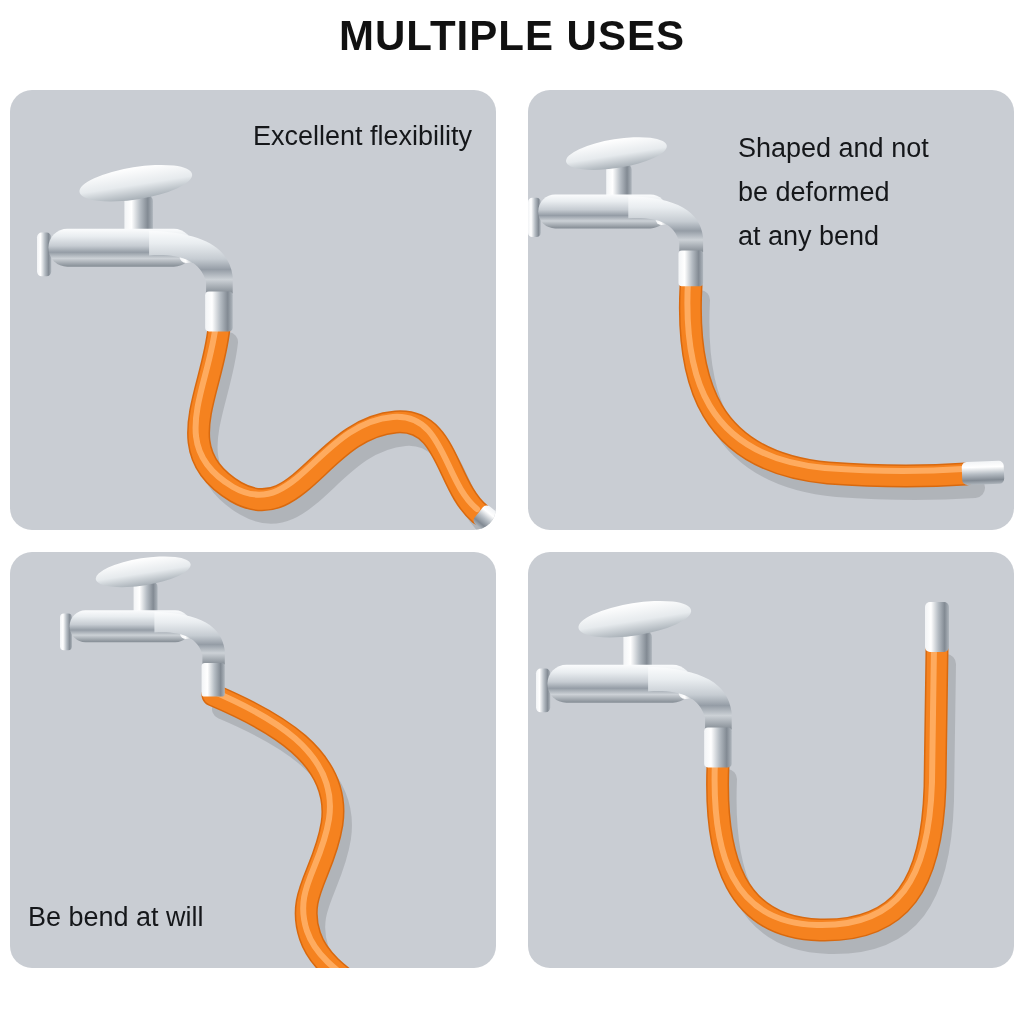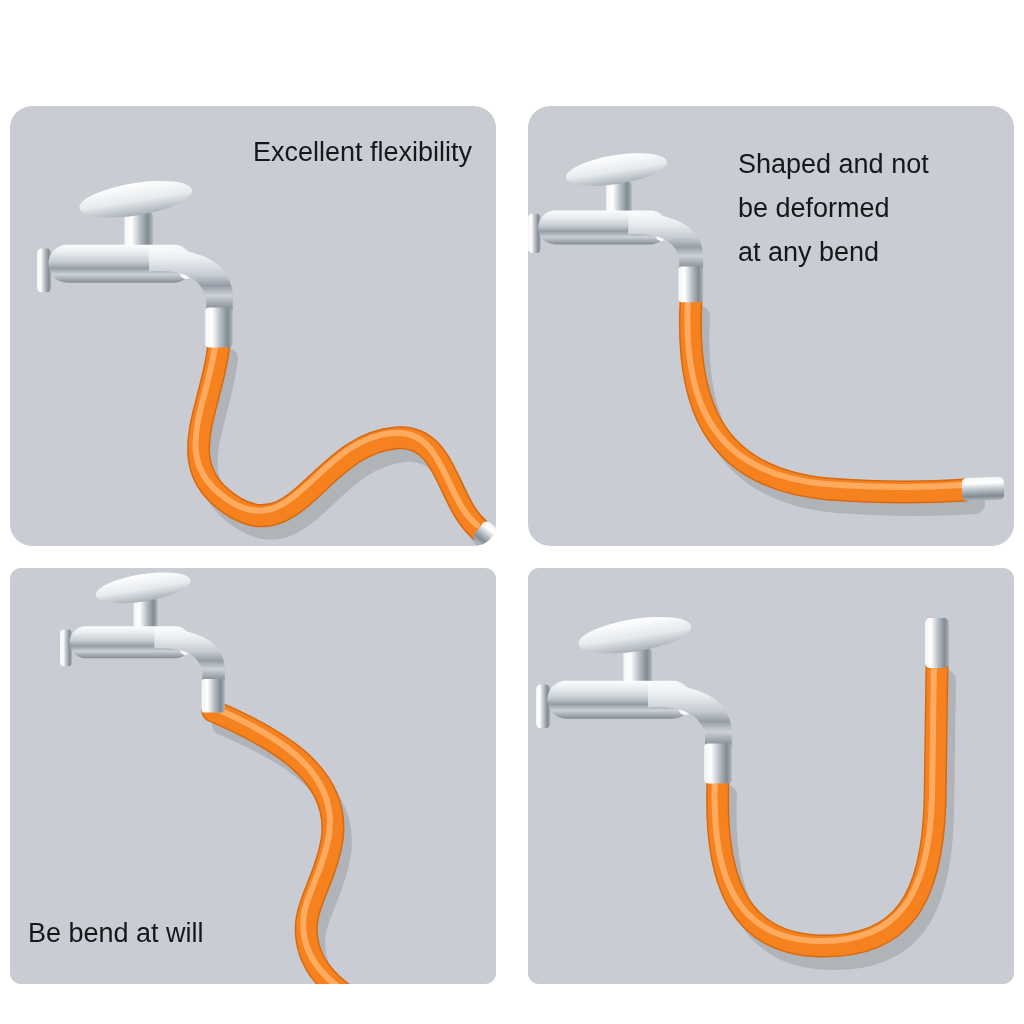--- a/index.html
+++ b/index.html
@@ -11,22 +11,22 @@
     margin:0;padding-top:12px;text-align:center;
     font-size:42px;font-weight:900;letter-spacing:1px;color:#111111;
   }
   .grid{
     position:absolute;left:10px;right:10px;top:90px;
     display:grid;grid-template-columns:1fr 1fr;column-gap:32px;row-gap:22px;
   }
   .panel{
     background:#c9cdd3;border-radius:22px;position:relative;overflow:hidden;
   }
-  .panel.toprow{height:440px;margin-top:16px;}
-  .panel.bottomrow{height:416px;border-radius:11px;}
+  .panel.toprow{height:440px;}
+  .panel.bottomrow{height:416px;}
   .panel svg.illus{position:absolute;left:0;top:0;}
   .cap{
     position:absolute;color:#15171a;font-size:27px;line-height:44px;
   }
   .p1 .cap{top:24px;right:24px;text-align:right;}
   .p2 .cap{top:36px;left:210px;text-align:left;}
   .p3 .cap{left:18px;bottom:28px;line-height:46px;}
   .p4 .cap{left:90px;bottom:42px;}
   .hidden-defs{position:absolute;width:0;height:0;overflow:hidden;}
 </style>
@@ -76,20 +76,21 @@
       <rect x="150" y="100" width="26" height="20" rx="7" fill="url(#gSleeveH)"></rect>
 
       <path d="M118 86 C176 88 202 104 206 134 L206 152 L178 152 L178 140 C172 116 148 110 118 112 Z" fill="url(#gChromeV)"></path>
 
       <rect x="177" y="150" width="29" height="42" rx="4" fill="url(#gSleeveH)"></rect>
     </g>
   </defs>
 </svg>
 
 <div class="page">
+  <h1 class="title">MULTIPLE USES</h1>
 
   <div class="grid">
 
     <section class="panel toprow p1">
       <svg class="illus" width="486" height="440" viewBox="0 0 486 440">
         <path d="M209 238 C202 305 158 362 226 402 C288 438 312 338 386 332 C438 328 436 396 470 424" fill="none" stroke="rgba(0,0,0,0.12)" stroke-width="20" stroke-linecap="round" transform="translate(9,14)"></path>
         <path d="M209 238 C202 305 158 362 226 402 C288 438 312 338 386 332 C438 328 436 396 470 424" fill="none" stroke="#d8690f" stroke-width="23" stroke-linecap="round"></path>
         <path d="M209 238 C202 305 158 362 226 402 C288 438 312 338 386 332 C438 328 436 396 470 424" fill="none" stroke="#f5821f" stroke-width="20" stroke-linecap="round"></path>
         <path d="M209 238 C202 305 158 362 226 402 C288 438 312 338 386 332 C438 328 436 396 470 424" fill="none" stroke="#ffb36b" stroke-width="6" stroke-linecap="round" opacity="0.85" transform="translate(-3,-5)"></path>
         <use href="#faucet" transform="translate(27,59) scale(0.95)"></use>

